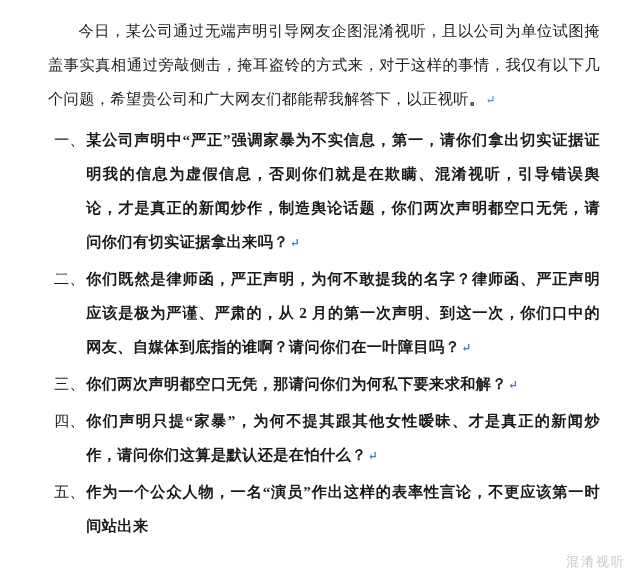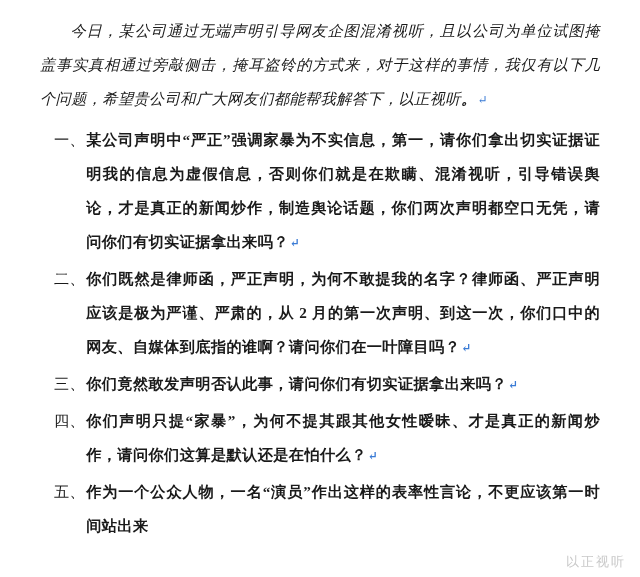--- a/index.html
+++ b/index.html
@@ -24,24 +24,23 @@
     box-sizing: border-box;
     padding: 14px 40px 0 40px;
   }
   .doc-body {
     color: #1a1a1a;
     font-size: 15.2px;
     line-height: 34px;
     letter-spacing: 0.4px;
   }
   .para {
-    margin: 0 0 2px 0;
+    margin: 0 0 2px 8px;
     text-align: justify;
     text-justify: inter-ideograph;
-    font-style: italic;
   }
   .para.intro {
     text-indent: 2em;
     margin-bottom: 6px;
   }
   .list-item {
     display: flex;
     align-items: flex-start;
     margin: 0 0 2px 0;
     padding-left: 14px;
@@ -91,29 +90,29 @@
       <span class="list-text"><span>某公司声明中“严正”强调家暴为不实信息，第一，请你们拿出切实证据证明我的信息为虚假信息，否则你们就是在欺瞒、混淆视听，引导错误舆论，才是真正的新闻炒作，制造舆论话题，你们两次声明都空口无凭，请问你们有切实证据拿出来吗？</span><span class="pilcrow">↵</span></span>
     </div>
 
     <div class="list-item">
       <span class="list-num">二、</span>
       <span class="list-text"><span>你们既然是律师函，严正声明，为何不敢提我的名字？律师函、严正声明应该是极为严谨、严肃的，从 2 月的第一次声明、到这一次，你们口中的网友、自媒体到底指的谁啊？请问你们在一叶障目吗？</span><span class="pilcrow">↵</span></span>
     </div>
 
     <div class="list-item">
       <span class="list-num">三、</span>
-      <span class="list-text"><span>你们竟然敢发声明否认此事，请问你们有切实证据拿出来吗？</span><span class="pilcrow">↵</span></span>
+      <span class="list-text"><span>你们两次声明都空口无凭，那请问你们为何私下要来求和解？</span><span class="pilcrow">↵</span></span>
     </div>
 
     <div class="list-item">
       <span class="list-num">四、</span>
       <span class="list-text"><span>你们声明只提“家暴”，为何不提其跟其他女性暧昧、才是真正的新闻炒作，请问你们这算是默认还是在怕什么？</span><span class="pilcrow">↵</span></span>
     </div>
 
     <div class="list-item">
       <span class="list-num">五、</span>
       <span class="list-text"><span>作为一个公众人物，一名“演员”作出这样的表率性言论，不更应该第一时间站出来</span></span>
     </div>
 
   </div>
 
-  <div class="watermark">以正视听</div>
+  <div class="watermark">混淆视听</div>
 </div>
 
 </body></html>

